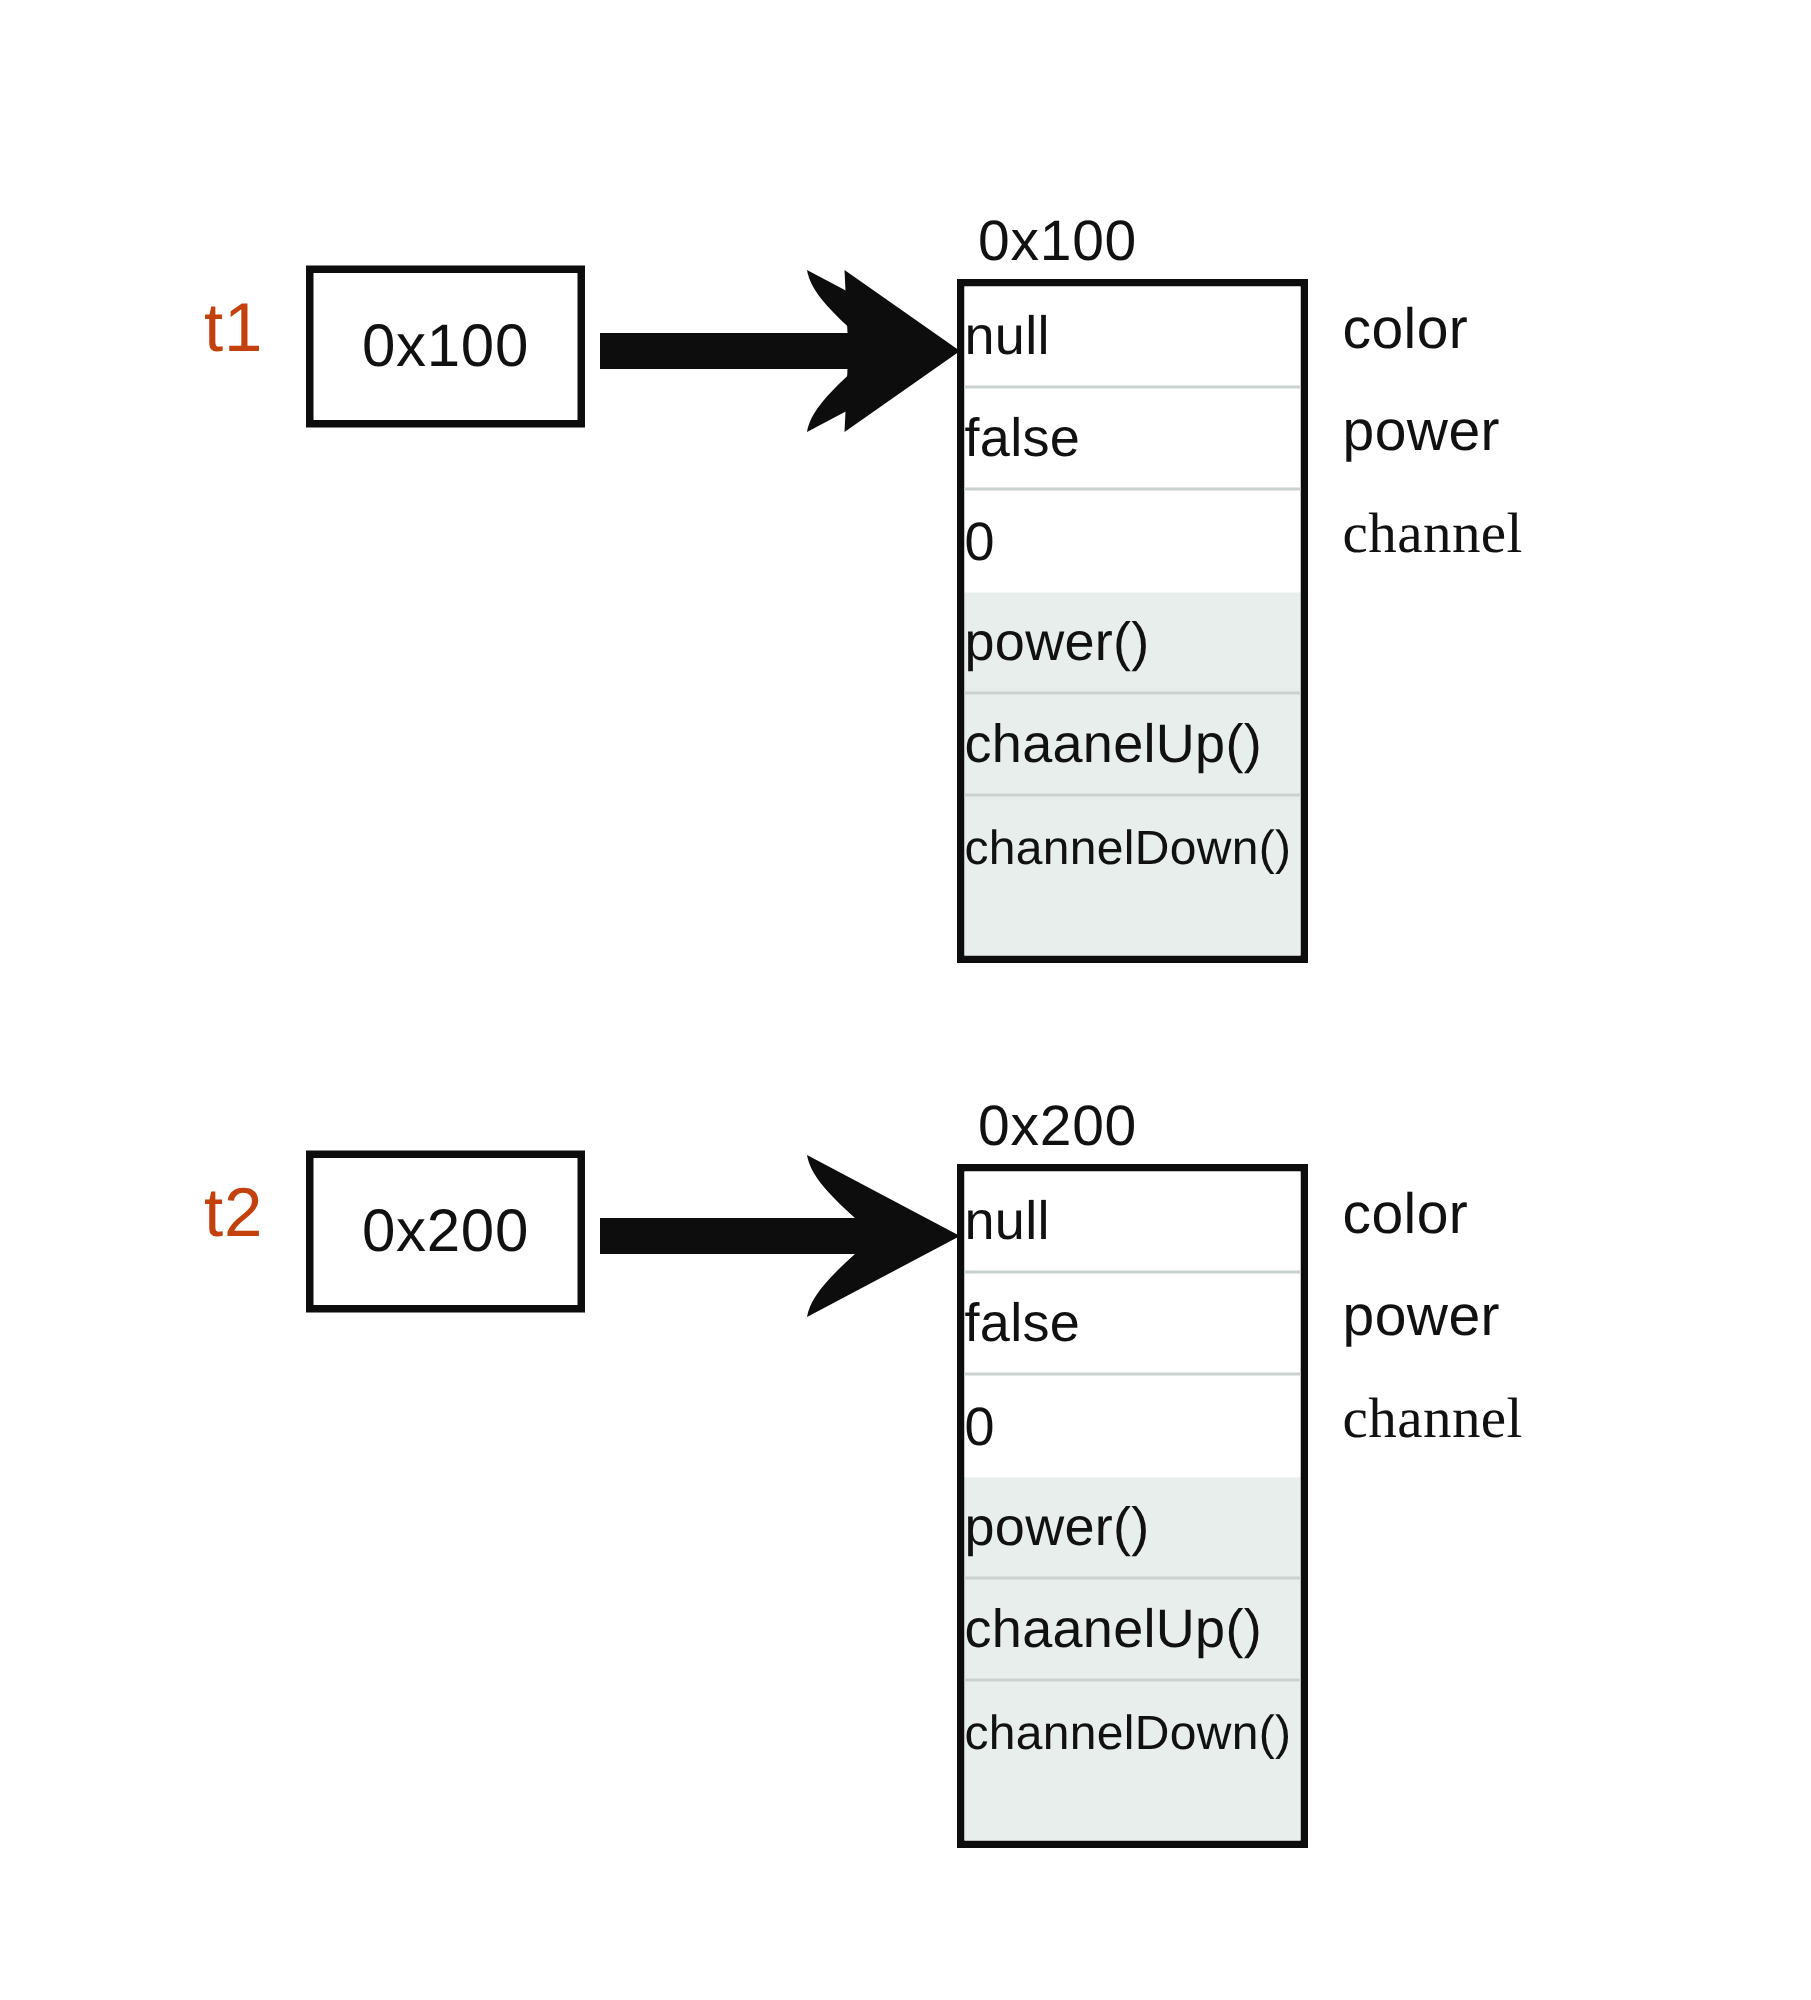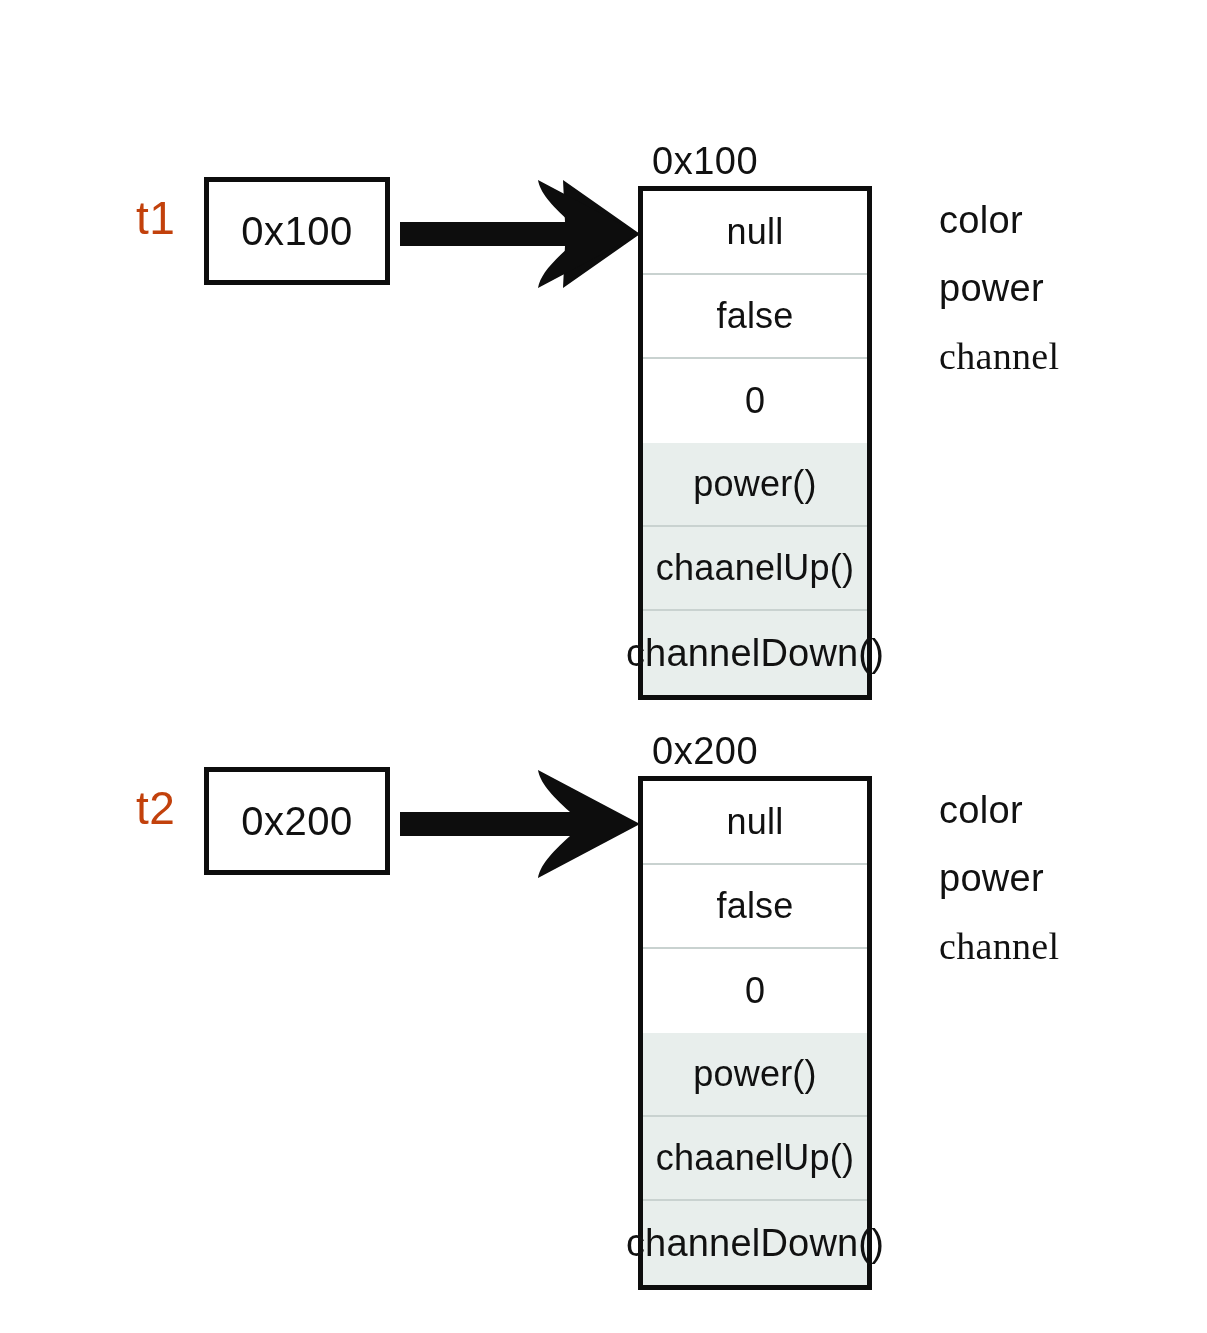--- a/index.html
+++ b/index.html
@@ -96,49 +96,48 @@
     box-sizing: border-box;
     border: 5px solid #0d0d0d;
     background: #ffffff;
   }
 
   .heap-fields {
     background: #ffffff;
   }
   .heap-methods {
     background: #e8eeec;
+    padding-bottom: 38px;
   }
 
   .cell {
-    height: 84px;
+    height: 68px;
     box-sizing: border-box;
     display: flex;
     align-items: center;
-    justify-content: center;
     border-bottom: 2px solid #c9d2d0;
     font-size: 36px;
     line-height: 42px;
     letter-spacing: 0.2px;
     color: #111111;
     white-space: nowrap;
   }
   .heap-fields .cell:last-child { border-bottom: none; }
   .heap-methods .cell:last-child { border-bottom: none; }
-  .cell.tight { font-size: 38px; }
+  .cell.tight { font-size: 32px; }
 
   
   .side-label {
     position: absolute;
     left: 895px;
     font-size: 38px;
     line-height: 44px;
     letter-spacing: 0.3px;
     color: #111111;
     white-space: nowrap;
-    margin-left: 44px;
   }
   .side-label.l0 { top: 198px; }
   .side-label.l1 { top: 266px; }
   .side-label.l2 { top: 334px; font-family: Liberation Serif, serif; }
 </style>
 </head>
 <body>
 
 <div class="canvas">
 

